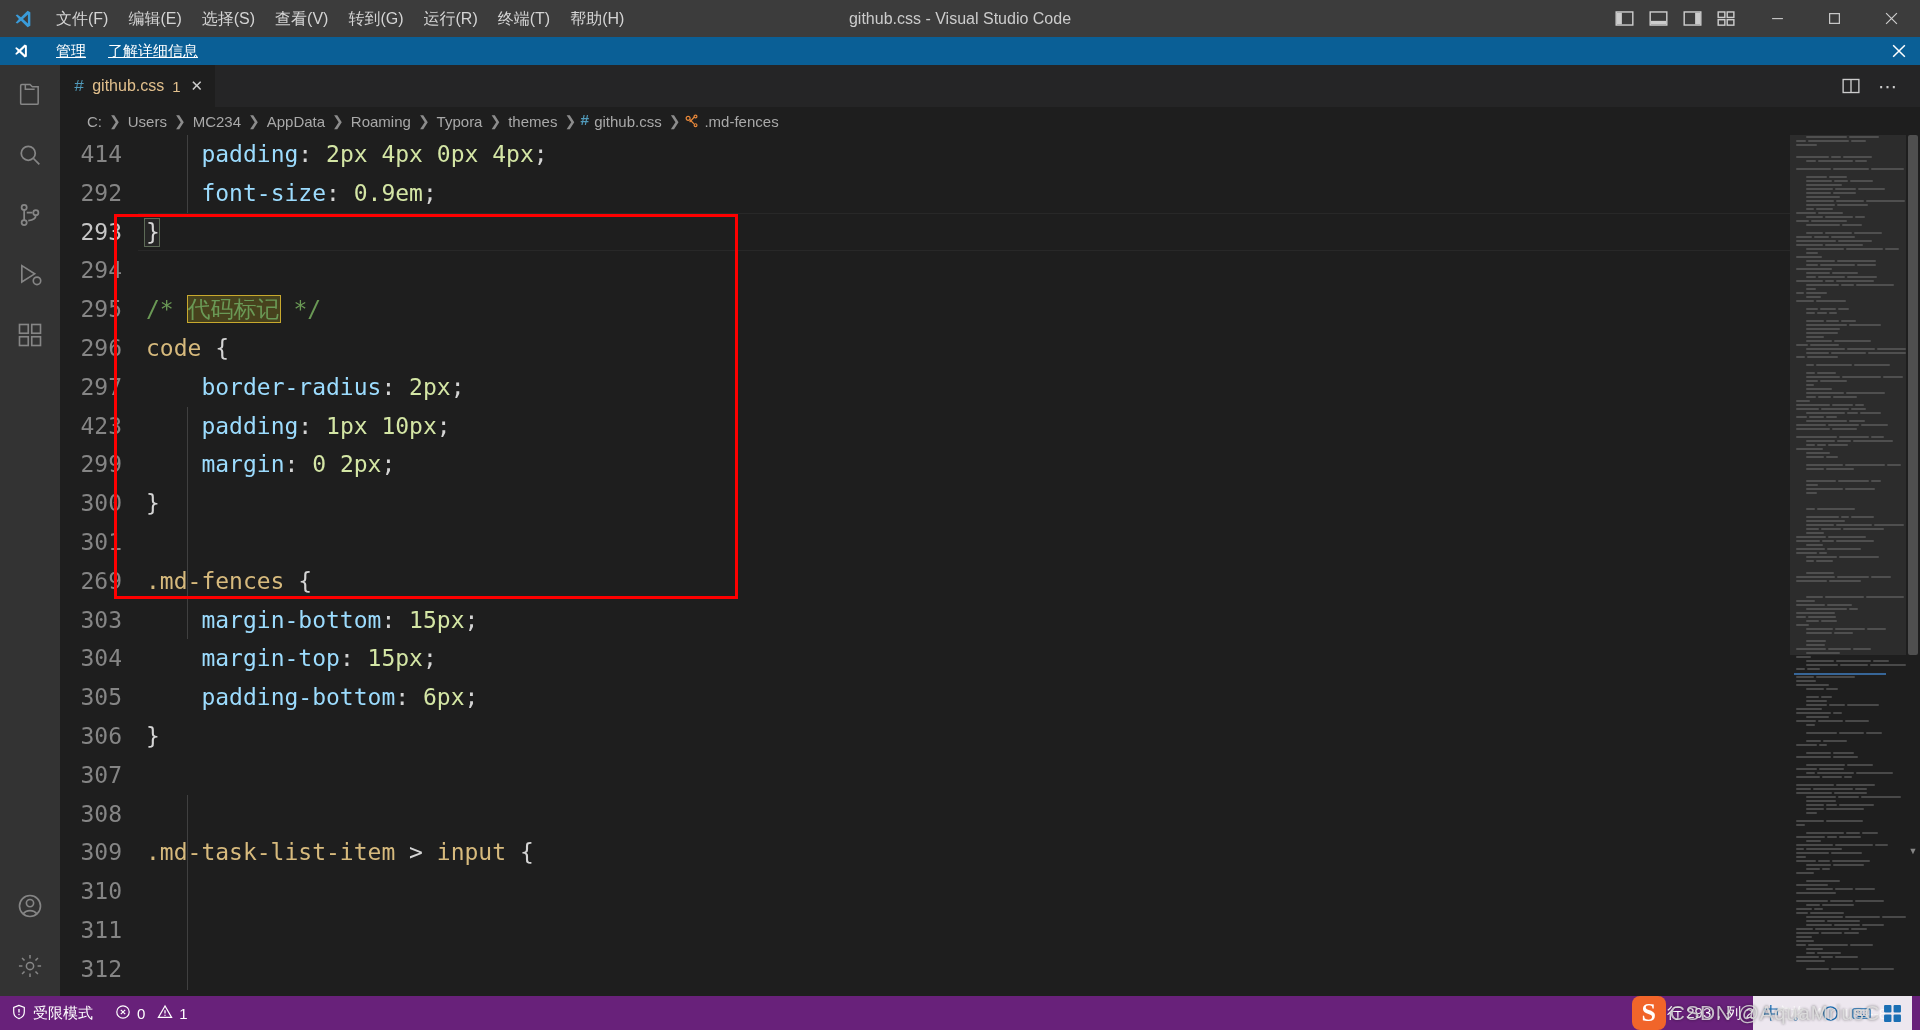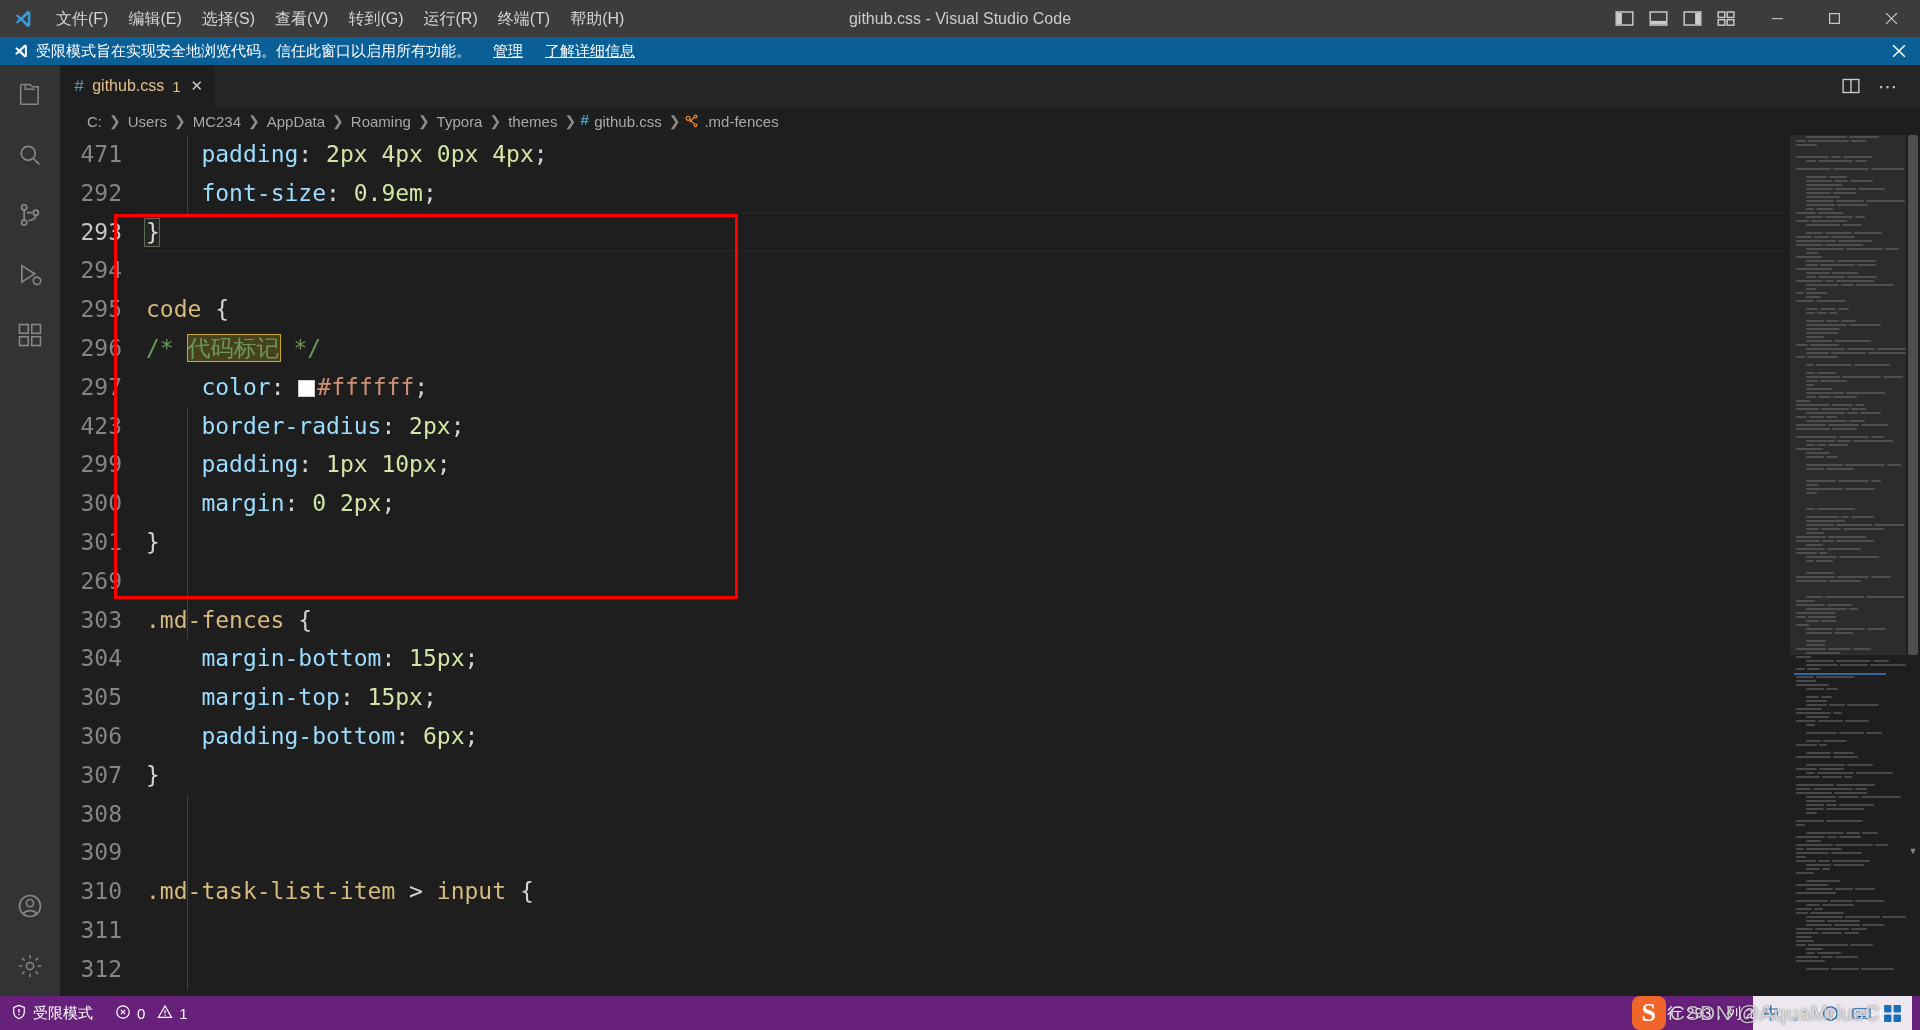--- a/index.html
+++ b/index.html
@@ -244,21 +244,20 @@
       </div>
     </div>
   </div>
 
   <div class="banner">
     <div class="banner-ico">
       <svg viewBox="0 0 24 24">
           <path fill="#ffffff" d="M17.5 2.2 9.6 9.8 5.2 6.5l-2 1 3.9 4.5-3.9 4.5 2 1 4.4-3.3 7.9 7.6 3.3-1.6V3.8L17.5 2.2zm.4 4.3v11L12 12l5.9-5.5z"></path>
         </svg>
     </div>
-    <span class="banner-text">受限模式旨在实现安全地浏览代码。信任此窗口以启用所有功能。</span>
     <span class="banner-link">管理</span>
     <span class="banner-link">了解详细信息</span>
     <span class="banner-close">
       <svg viewBox="0 0 12 12">
           <path d="M1 1 L11 11 M11 1 L1 11" stroke="#ffffff" stroke-width="1.3" fill="none"></path>
         </svg>
     </span>
   </div>
 
   <div class="body">
@@ -359,21 +358,21 @@
               <circle cx="12.3" cy="2.6" r="1.5"></circle>
               <circle cx="12.3" cy="11.9" r="1.5"></circle>
           </svg>
         </span>
         <span class="bc-item">.md-fences</span>
       </div>
 
       <div class="codearea">
 
         <div class="gutter">
-          <div class="ln">471</div>
+          <div class="ln">414</div>
           <div class="ln">292</div>
           <div class="ln cur">293</div>
           <div class="ln">294</div>
           <div class="ln">295</div>
           <div class="ln">296</div>
           <div class="ln">297</div>
           <div class="ln">423</div>
           <div class="ln">299</div>
           <div class="ln">300</div>
           <div class="ln">301</div>
@@ -400,26 +399,25 @@
           <div class="cur-line-border" style="top:77.6px;"></div>
 
           <div class="cl"><span class="k-punc">    </span><span class="k-prop">padding</span><span class="k-punc">: </span><span class="k-val">2px 4px 0px 4px</span><span class="k-punc">;</span></div>
 
           <div class="cl"><span class="k-punc">    </span><span class="k-prop">font-size</span><span class="k-punc">: </span><span class="k-val">0.9em</span><span class="k-punc">;</span></div>
 
           <div class="cl"><span class="k-brc">}</span><span class="cursor-box" style="left:6px;top:5px;width:16px;height:29px;"></span></div>
 
           <div class="cl"> </div>
 
+          <div class="cl"><span class="k-com">/* </span><span class="k-com uni-hl">代码标记</span><span class="k-com"> */</span></div>
+
           <div class="cl"><span class="k-sel">code</span> <span class="k-brc">{</span></div>
 
-          <div class="cl"><span class="k-com">/* </span><span class="k-com uni-hl">代码标记</span><span class="k-com"> */</span></div>
-
-
-          <div class="cl"><span class="k-punc">    </span><span class="k-prop">color</span><span class="k-punc">: </span><span class="swatch" style="background:#ffffff;"></span><span class="k-hex">#ffffff</span><span class="k-punc">;</span></div>
+
 
           <div class="cl"><span class="k-punc">    </span><span class="k-prop">border-radius</span><span class="k-punc">: </span><span class="k-val">2px</span><span class="k-punc">;</span></div>
 
           <div class="cl"><span class="k-punc">    </span><span class="k-prop">padding</span><span class="k-punc">: </span><span class="k-val">1px 10px</span><span class="k-punc">;</span></div>
 
           <div class="cl"><span class="k-punc">    </span><span class="k-prop">margin</span><span class="k-punc">: </span><span class="k-val">0 2px</span><span class="k-punc">;</span></div>
 
 
           <div class="cl"><span class="k-brc">}</span></div>
 

